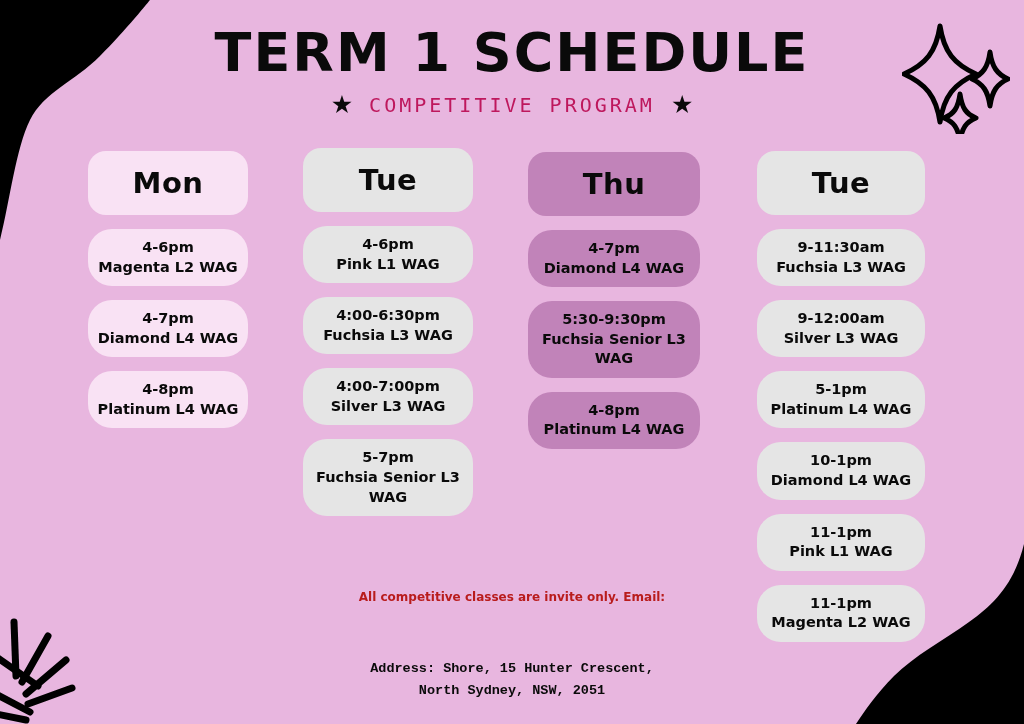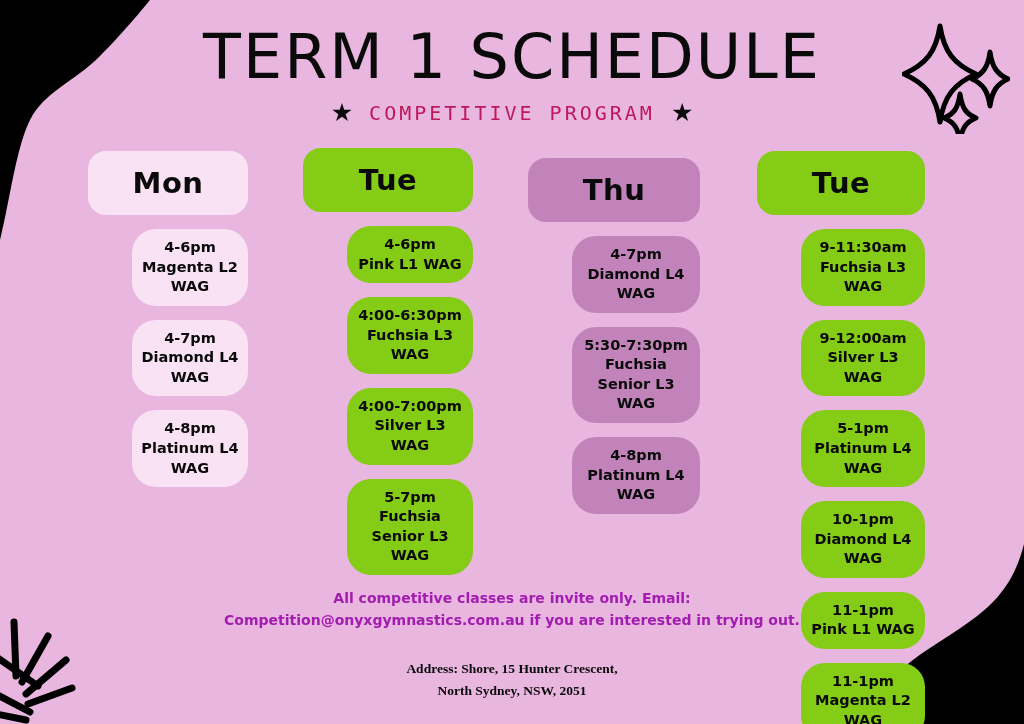--- a/index.html
+++ b/index.html
@@ -44,23 +44,23 @@
   
   .heading-wrap {
     position: absolute;
     top: 26px;
     left: 0;
     width: 1024px;
     text-align: center;
   }
   .main-title {
     font-family: "DejaVu Sans", sans-serif;
-    font-size: 62px;
+    font-size: 54px;
     letter-spacing: 2px;
-    font-weight: 400;
+    font-weight: 700;
     color: #0a0a0a;
     line-height: 1.0;
     margin: 0;
     white-space: nowrap;
   }
   .subtitle-row {
     margin-top: 12px;
     display: flex;
     align-items: center;
     justify-content: center;
@@ -89,21 +89,21 @@
     height: 470px;
   }
   .day-column {
     position: absolute;
     width: 160px;
     display: flex;
     flex-direction: column;
   }
   .col-mon { left: 88px;  top: 3px; }
   .col-tue { left: 303px; top: 0px; width: 170px; }
-  .col-thu { left: 528px; top: 10px; width: 172px; }
+  .col-thu { left: 528px; top: 4px; width: 172px; }
   .col-sat { left: 757px; top: 3px; width: 168px; }
 
   .day-header {
     border-radius: 18px;
     height: 64px;
     display: flex;
     align-items: center;
     justify-content: center;
     margin-bottom: 14px;
   }
@@ -118,61 +118,60 @@
   .class-card {
     border-radius: 24px;
     min-height: 54px;
     display: flex;
     flex-direction: column;
     align-items: center;
     justify-content: center;
     padding: 9px 8px;
     box-sizing: border-box;
     margin-bottom: 14px;
-    margin-left: 44px;
   }
   .class-time, .class-name {
     font-family: "DejaVu Sans", sans-serif;
     font-weight: 700;
     font-size: 14.5px;
     color: #0a0a0a;
     text-align: center;
     line-height: 1.35;
   }
 
   
   .pal-pale .day-header,
   .pal-pale .class-card { background: #f9e2f4; }
   .pal-white .day-header,
-  .pal-white .class-card { background: #84cc16; align-items: center; }
+  .pal-white .class-card { background: #e5e5e5; align-items: center; }
   .pal-mauve .day-header,
   .pal-mauve .class-card { background: #c183b9; }
 
   
   .footer {
     position: absolute;
     left: 0;
     width: 1024px;
     text-align: center;
   }
   .footer-note {
     top: 588px;
   }
   .footer-line {
     font-family: "DejaVu Sans", sans-serif;
     font-weight: 700;
-    font-size: 14px;
-    color: #a21caf;
+    font-size: 12px;
+    color: #b91c1c;
     line-height: 1.55;
   }
   .footer-address {
     top: 658px;
   }
   .address-line {
-    font-family: Liberation Serif, serif;
+    font-family: Liberation Mono, monospace;
     font-weight: 700;
     font-size: 13.5px;
     color: #0a0a0a;
     line-height: 1.6;
   }
 </style>
 </head>
 <body>
 
 <div id="poster">
@@ -256,21 +255,21 @@
 
     <div class="day-column col-thu pal-mauve">
       <div class="day-header">
         <span class="day-header-label">Thu</span>
       </div>
       <div class="class-card">
         <span class="class-time">4-7pm</span>
         <span class="class-name">Diamond L4 WAG</span>
       </div>
       <div class="class-card">
-        <span class="class-time">5:30-7:30pm</span>
+        <span class="class-time">5:30-9:30pm</span>
         <span class="class-name">Fuchsia Senior L3 WAG</span>
       </div>
       <div class="class-card">
         <span class="class-time">4-8pm</span>
         <span class="class-name">Platinum L4 WAG</span>
       </div>
     </div>
 
     <div class="day-column col-sat pal-white">
       <div class="day-header">
@@ -299,21 +298,20 @@
       <div class="class-card">
         <span class="class-time">11-1pm</span>
         <span class="class-name">Magenta L2 WAG</span>
       </div>
     </div>
 
   </div>
 
   <div class="footer footer-note">
     <div class="footer-line">All competitive classes are invite only. Email:</div>
-    <div class="footer-line">Competition@onyxgymnastics.com.au if you are interested in trying out.</div>
   </div>
 
   <div class="footer footer-address">
     <div class="address-line">Address: Shore, 15 Hunter Crescent,</div>
     <div class="address-line">North Sydney, NSW, 2051</div>
   </div>
 
 </div>
 
 </body></html>

